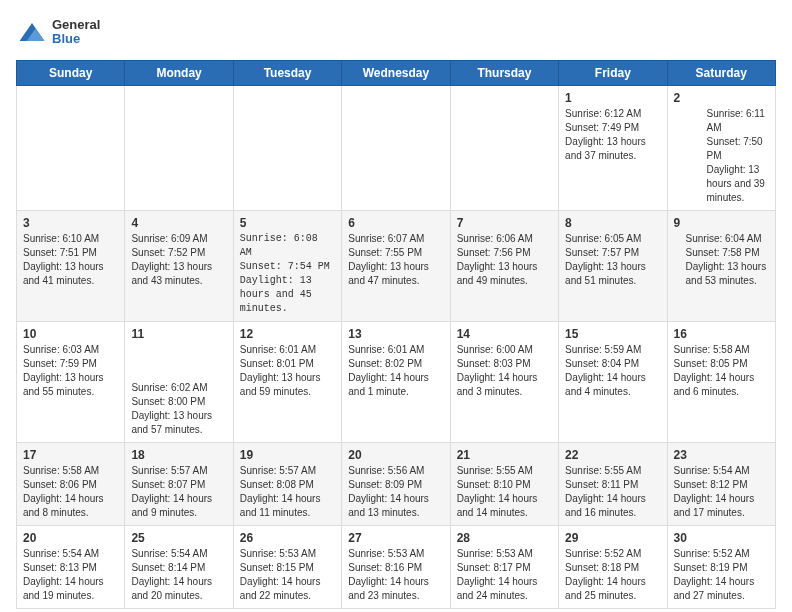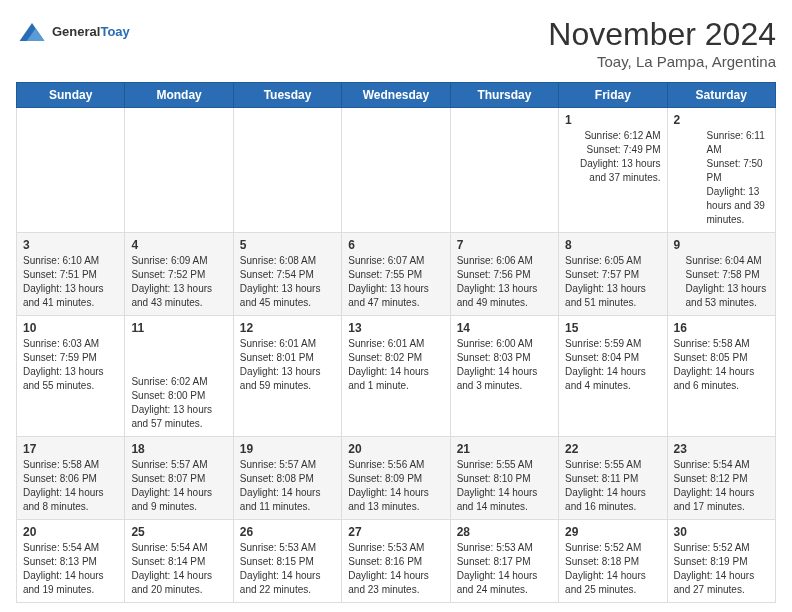--- a/index.html
+++ b/index.html
@@ -16,21 +16,21 @@
       align-items: flex-start;
       margin-bottom: 12px;
     }
     .logo {
       display: flex;
       align-items: center;
       gap: 4px;
     }
     .logo-text {
       display: flex;
-      flex-direction: row;
+      flex-direction: column;
       font-size: 13px;
       font-weight: bold;
       line-height: 1.1;
     }
     .logo-text .general { color: #333; }
     .logo-text .blue { color: #2a6db5; }
     .logo-icon {
       width: 32px;
       height: 32px;
     }
@@ -93,26 +93,22 @@
 
 <div class="header">
   <div class="logo">
     <svg class="logo-icon" viewBox="0 0 36 36">
       <rect x="0" y="0" width="36" height="36" fill="white"></rect>
       <polygon points="4,28 18,8 32,28" fill="#2a6db5"></polygon>
       <polygon points="12,28 22,14 32,28" fill="#5b9bd5"></polygon>
     </svg>
     <div class="logo-text">
       <span class="general">General</span>
-      <span class="blue">Toay</span>
+      <span class="blue">Blue</span>
     </div>
-  </div>
-  <div class="title-block">
-    <h1>November 2024</h1>
-    <h2>Toay, La Pampa, Argentina</h2>
   </div>
 </div>
 
 <table class="calendar">
   <thead>
     <tr>
     <th>Sunday</th>
         <th>Monday</th>
         <th>Tuesday</th>
         <th>Wednesday</th>
@@ -123,21 +119,21 @@
   </thead>
   <tbody id="calendar-body">
   <tr>
         <td class="empty-cell"></td>
         <td class="empty-cell"></td>
         <td class="empty-cell"></td>
         <td class="empty-cell"></td>
         <td class="empty-cell"></td>
         <td>
           <div class="day-number">1</div>
-          <div class="day-info" style="white-space: pre-line; text-align: right;">Sunrise: 6:12 AM
+          <div class="day-info" style="white-space: pre-line;">Sunrise: 6:12 AM
 Sunset: 7:49 PM
 Daylight: 13 hours and 37 minutes.</div>
         </td>
         <td>
           <div class="day-number">2</div>
           <div class="day-info" style="white-space: pre-line; margin-left: 33px;">Sunrise: 6:11 AM
 Sunset: 7:50 PM
 Daylight: 13 hours and 39 minutes.</div>
         </td>
       </tr>
@@ -149,21 +145,21 @@
 Daylight: 13 hours and 41 minutes.</div>
         </td>
         <td>
           <div class="day-number">4</div>
           <div class="day-info" style="white-space: pre-line;">Sunrise: 6:09 AM
 Sunset: 7:52 PM
 Daylight: 13 hours and 43 minutes.</div>
         </td>
         <td>
           <div class="day-number">5</div>
-          <div class="day-info" style="white-space: pre-line;">Sunrise: 6:08 AM
+          <div class="day-info" style="white-space: pre-line; font-family: Liberation Mono, monospace;">Sunrise: 6:08 AM
 Sunset: 7:54 PM
 Daylight: 13 hours and 45 minutes.</div>
         </td>
         <td>
           <div class="day-number">6</div>
           <div class="day-info" style="white-space: pre-line;">Sunrise: 6:07 AM
 Sunset: 7:55 PM
 Daylight: 13 hours and 47 minutes.</div>
         </td>
         <td>

